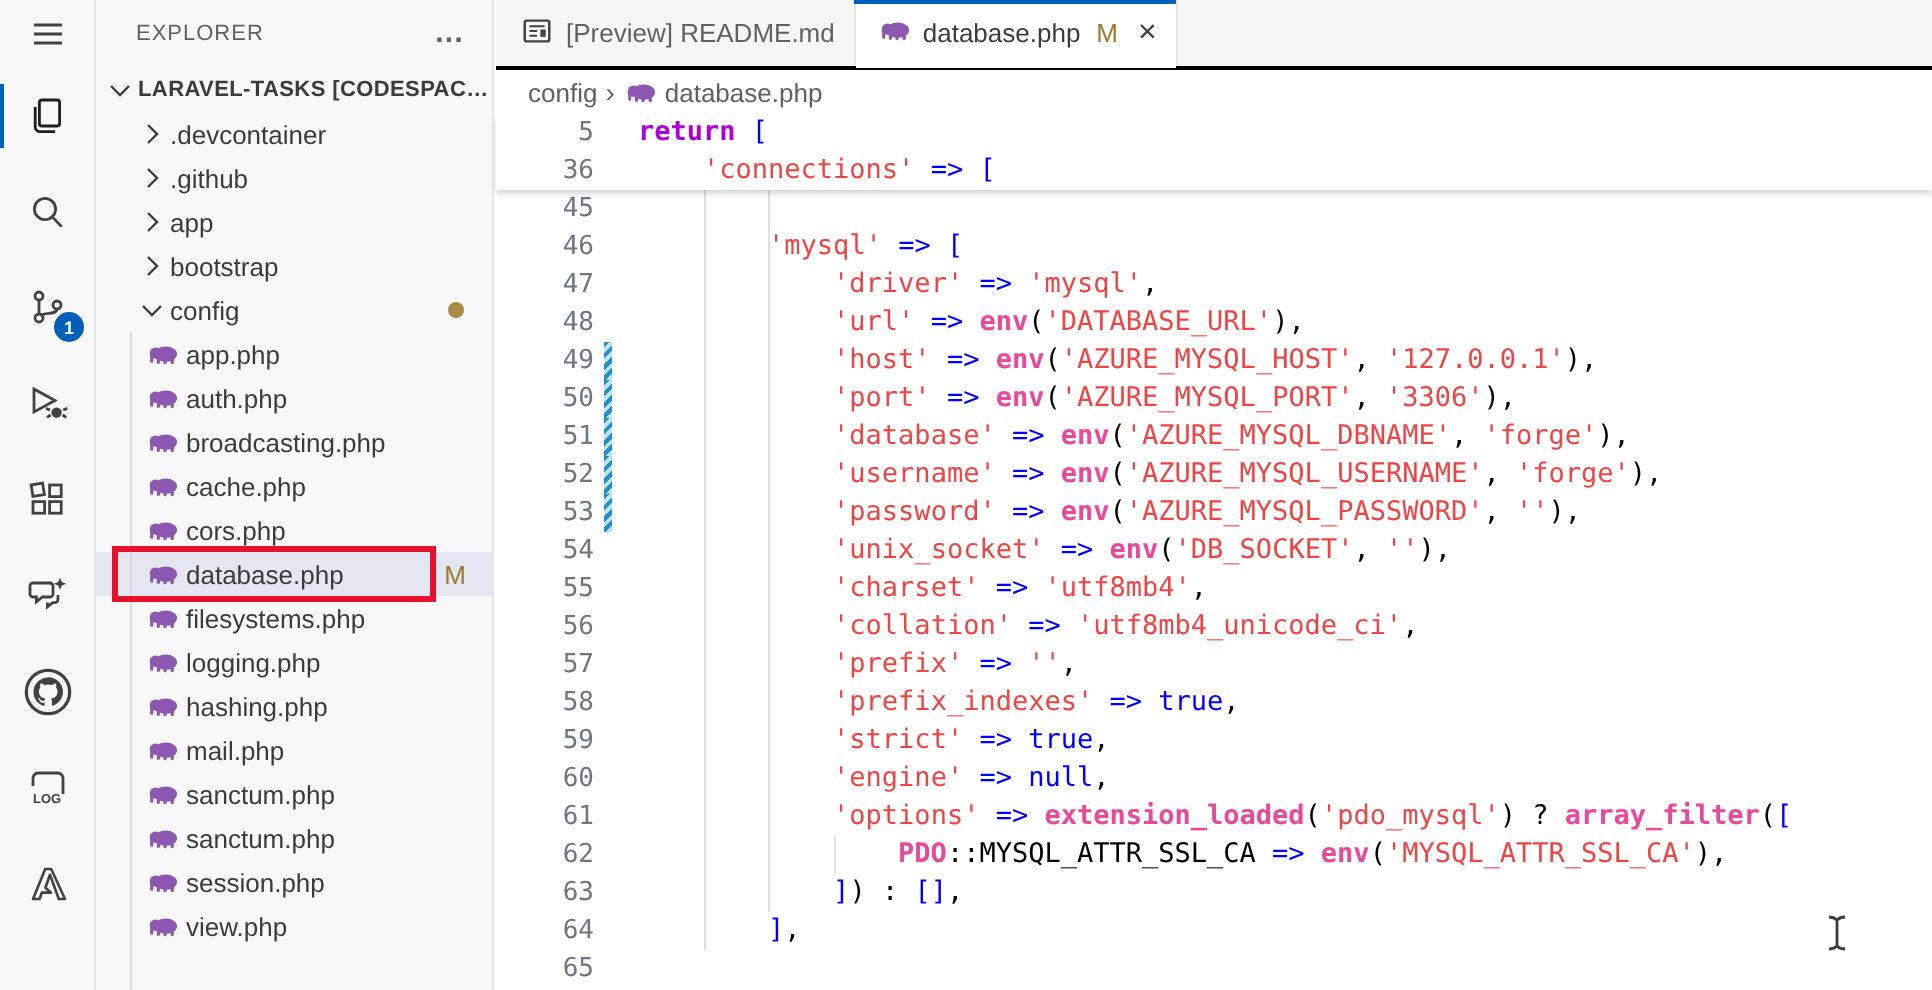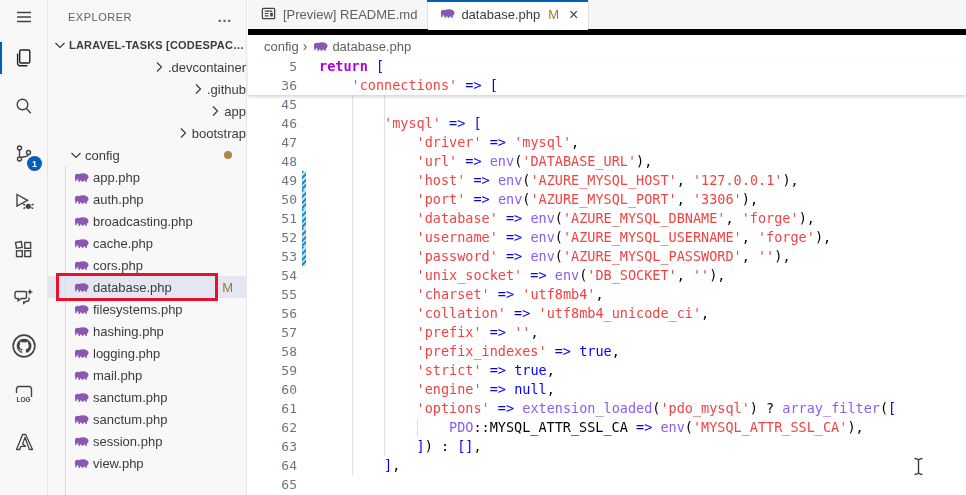--- a/index.html
+++ b/index.html
@@ -21,35 +21,35 @@
   
   .sidebar { position:absolute; left:48px; top:0; width:199px; height:495px;
     background:#f8f8f8; border-right:1px solid #e5e5e5; z-index:4; }
   .sb-header { height:34px; display:flex; align-items:center; padding:0 8px 0 20px; }
   .sb-title { font-size:11px; letter-spacing:.5px; color:#616161; }
   .sb-more { margin-left:auto; margin-right:6px; color:#616161; font-size:15px; font-weight:700; cursor:pointer; line-height:10px; }
   #tree { position:relative; }
   .trow { height:22px; display:flex; align-items:center; cursor:pointer; white-space:nowrap; }
   .trow.root { padding-left:4px; }
   .trow.root .tlabel { font-size:11px; font-weight:700; letter-spacing:.2px; overflow:hidden; text-overflow:ellipsis; }
-  .trow.folder { padding-left:20px;justify-content:flex-end; }
+  .trow.folder { padding-left:20px; }
   .trow.file { padding-left:26px; }
   .trow.selected { background:#e4e6f1; }
   .chev { width:17px; flex:none; display:flex; align-items:center; }
   .ficon { width:19px; flex:none; display:flex; align-items:center; }
   .tlabel { font-size:13px; color:#3b3b3b; }
   .gdot { margin-left:auto; margin-right:14px; width:8px; height:8px; border-radius:50%; background:#ab8946; }
   .gm { margin-left:auto; margin-right:13px; color:#9d7a2e; font-size:13px; }
   .tree-guide { position:absolute; left:17px; top:132px; bottom:-329px; width:1px; background:#d9d9d9; height:340px; }
   .annotation-box { position:absolute; left:8px; top:273px; width:162px; height:28px;
     border:3px solid #e8112b; z-index:6; pointer-events:none; }
 
   
   .editor { position:absolute; left:248px; top:0; right:0; height:495px; background:#fff; }
-  .tabbar { height:35px; background:#f6f6f6; border-bottom:6px solid #000000; display:flex; }
+  .tabbar { height:35px; background:#f6f6f6; border-bottom:2px solid #000000; display:flex; }
   .tab { position:relative; display:flex; align-items:center; gap:6px; padding:0 10px 0 12px;
     border-right:1px solid #e5e5e5; color:#616161; cursor:pointer; }
   .tab .tab-label { font-size:13px; }
   .tab.active { background:#fff; color:#3b3b3b; }
   .tab.active::before { content:''; position:absolute; top:0; left:-1px; right:0; height:2px; background:#005fb8; }
   .tab.active::after  { content:''; position:absolute; bottom:-1px; left:0; right:0; height:1px; background:#fff; }
   .tab-m { color:#9d7a2e; margin-left:2px; }
   .tab-close { font-size:16px; color:#424242; margin-left:4px; cursor:pointer; line-height:14px; }
 
   .breadcrumbs { height:22px; display:flex; align-items:center; gap:4px; padding-left:16px; color:#616161; font-size:13px; }
@@ -65,21 +65,21 @@
   .gut.mod::before { content:''; position:absolute; left:5px; top:0; height:19px; width:4px;
     background:repeating-linear-gradient(135deg,#2090d3 0 2px,#bfe0f2 2px 4px); }
   .ltext { flex:1; }
   #sticky { position:relative; background:#fff; box-shadow:0 2px 3px rgba(0,0,0,.16); z-index:2; }
   #lines { position:relative; z-index:1; }
   .guide { position:absolute; width:1px; background:#e0e0e0; }
 
   .tk-pl { color:#000000; }
   .tk-kw { color:#af00db;font-weight:bold; }
   .tk-str { color:#ef4444; }
-  .tk-fn { color:#8b5cf6; }
+  .tk-fn { color:#ec4899;font-weight:bold; }
   .tk-cn { color:#000000; }
   .tk-b  { color:#0000ff; }
 
   
   .ibeam { position:absolute; left:913px; top:457px; z-index:9; pointer-events:none; }
 </style>
 </head>
 <body>
 
 <div class="activitybar">
@@ -341,36 +341,36 @@
             <g fill="#8b57b0">
               <ellipse cx="9.5" cy="5.5" rx="6.2" ry="4.2"></ellipse>
               <circle cx="3.9" cy="5" r="3.1"></circle>
               <rect x="1" y="4.6" width="1.7" height="5.6" rx=".85"></rect>
               <rect x="4.6" y="7.4" width="1.8" height="3.5" rx=".9"></rect>
               <rect x="8.2" y="7.7" width="1.8" height="3.3" rx=".9"></rect>
               <rect x="12.1" y="7.7" width="1.8" height="3.3" rx=".9"></rect>
             </g>
           </svg>
         </span>
+        <span class="tlabel">logging.php</span>
+      </div>
+      <div class="trow file">
+        <span class="ficon">
+          <svg width="15" height="11" viewBox="0 0 16 12">
+            <g fill="#8b57b0">
+              <ellipse cx="9.5" cy="5.5" rx="6.2" ry="4.2"></ellipse>
+              <circle cx="3.9" cy="5" r="3.1"></circle>
+              <rect x="1" y="4.6" width="1.7" height="5.6" rx=".85"></rect>
+              <rect x="4.6" y="7.4" width="1.8" height="3.5" rx=".9"></rect>
+              <rect x="8.2" y="7.7" width="1.8" height="3.3" rx=".9"></rect>
+              <rect x="12.1" y="7.7" width="1.8" height="3.3" rx=".9"></rect>
+            </g>
+          </svg>
+        </span>
         <span class="tlabel">hashing.php</span>
-      </div>
-      <div class="trow file">
-        <span class="ficon">
-          <svg width="15" height="11" viewBox="0 0 16 12">
-            <g fill="#8b57b0">
-              <ellipse cx="9.5" cy="5.5" rx="6.2" ry="4.2"></ellipse>
-              <circle cx="3.9" cy="5" r="3.1"></circle>
-              <rect x="1" y="4.6" width="1.7" height="5.6" rx=".85"></rect>
-              <rect x="4.6" y="7.4" width="1.8" height="3.5" rx=".9"></rect>
-              <rect x="8.2" y="7.7" width="1.8" height="3.3" rx=".9"></rect>
-              <rect x="12.1" y="7.7" width="1.8" height="3.3" rx=".9"></rect>
-            </g>
-          </svg>
-        </span>
-        <span class="tlabel">logging.php</span>
       </div>
       <div class="trow file">
         <span class="ficon">
           <svg width="15" height="11" viewBox="0 0 16 12">
             <g fill="#8b57b0">
               <ellipse cx="9.5" cy="5.5" rx="6.2" ry="4.2"></ellipse>
               <circle cx="3.9" cy="5" r="3.1"></circle>
               <rect x="1" y="4.6" width="1.7" height="5.6" rx=".85"></rect>
               <rect x="4.6" y="7.4" width="1.8" height="3.5" rx=".9"></rect>
               <rect x="8.2" y="7.7" width="1.8" height="3.3" rx=".9"></rect>

